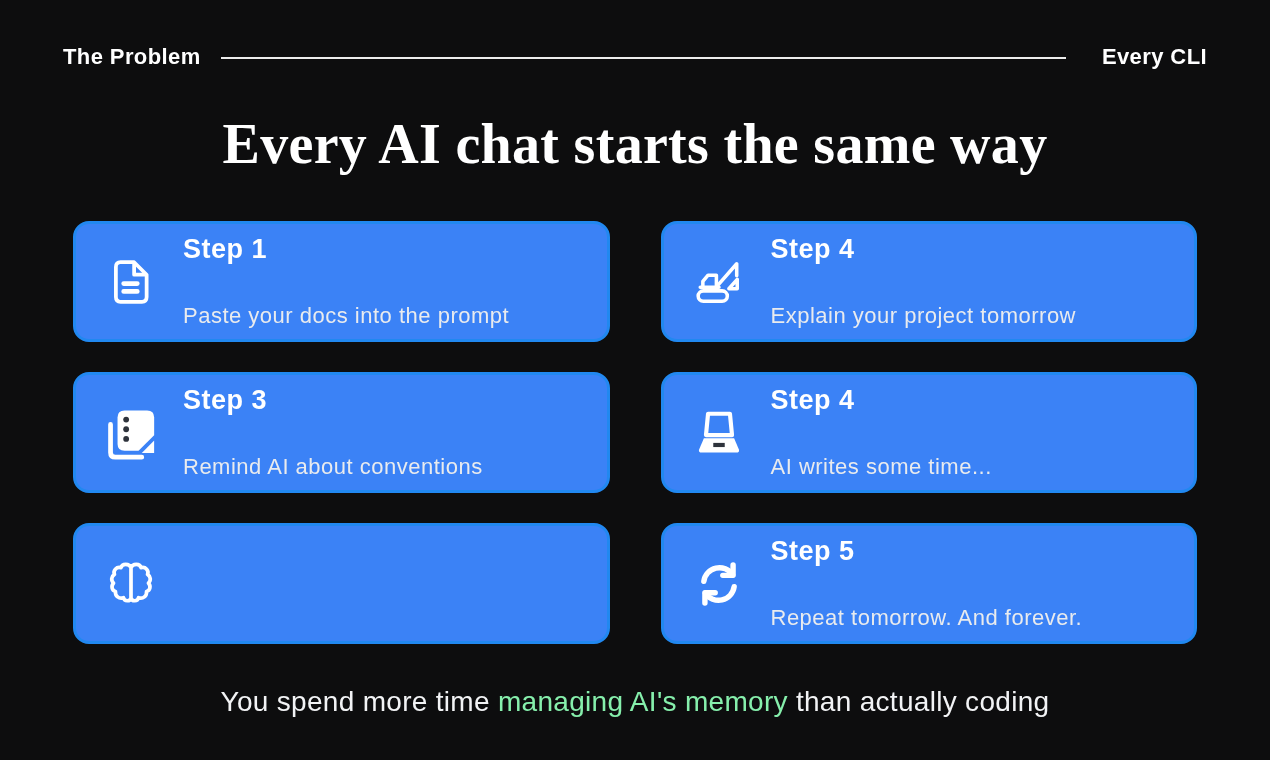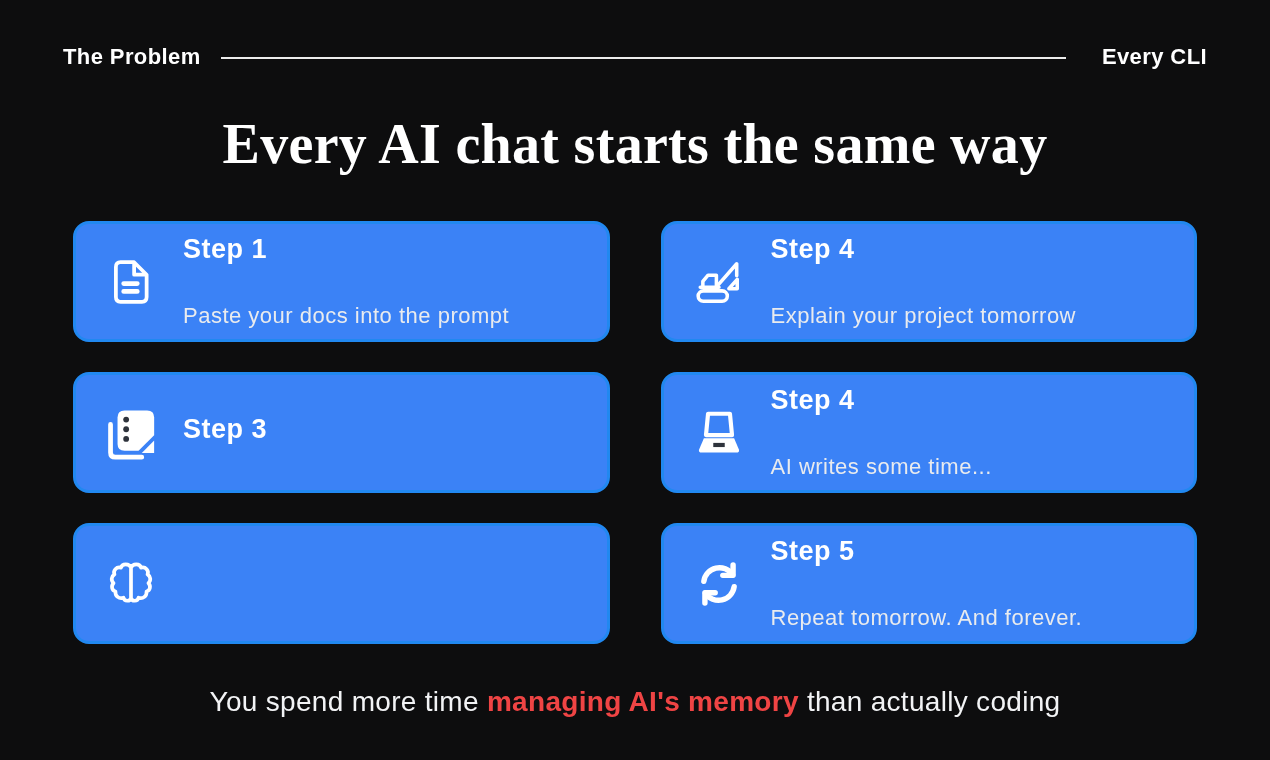--- a/index.html
+++ b/index.html
@@ -57,21 +57,21 @@
   }
   .step-desc {
     font-size: 22px; color: #e9ebee; letter-spacing: 0.5px; margin-top: 32px;
   }
   .slide-footer {
     margin-top: 42px;
     text-align: center;
     font-size: 28px; letter-spacing: 0.3px;
     color: #f2f3f5;
   }
-  .footer-highlight { color: #ef4444; font-weight: bold; margin-top: 40px; }
+  .footer-highlight { color: #86efac; font-weight: normal; margin-top: 40px; }
 </style>
 </head>
 <body>
 
 <header class="topbar">
   <span class="topbar-label">The Problem</span>
   <span class="topbar-divider"></span>
   <span class="topbar-label">Every CLI</span>
 </header>
 
@@ -114,20 +114,21 @@
         <path d="M7 18 V44 Q7 48.5 11.5 48.5 H36" fill="none" stroke="#fff" stroke-width="4.4" stroke-linecap="round"></path>
         <path d="M20 5 H41 Q47.5 5 47.5 11.5 V28 L33 42.5 H20 Q13.5 42.5 13.5 36 V11.5 Q13.5 5 20 5 Z" fill="#fff"></path>
         <path d="M36 44.5 L47.5 33 V44.5 Z" fill="#fff"></path>
         <circle cx="21.5" cy="13.5" r="2.7" fill="#2e333c"></circle>
         <circle cx="21.5" cy="22.5" r="2.7" fill="#2e333c"></circle>
         <circle cx="21.5" cy="31.5" r="2.7" fill="#2e333c"></circle>
       </svg>
     </span>
     <div class="step-text">
       <span class="step-label">Step 3</span>
+      <span class="step-desc">Remind AI about conventions</span>
     </div>
   </article>
 
   <article class="step-card">
     <span class="step-icon">
       <svg viewBox="0 0 48 48" width="54" height="50">
         <path d="M13.5 5.5 H34.5 L36.5 26 H11.5 Z" fill="none" stroke="#fff" stroke-width="4" stroke-linejoin="round"></path>
         <path d="M9.5 29 H38.5 L43 39.5 Q44.2 42.8 40.5 42.8 H7.5 Q3.8 42.8 5 39.5 Z" fill="#fff"></path>
         <rect x="18.5" y="33.5" width="11" height="4" fill="#2e333c"></rect>
       </svg>

